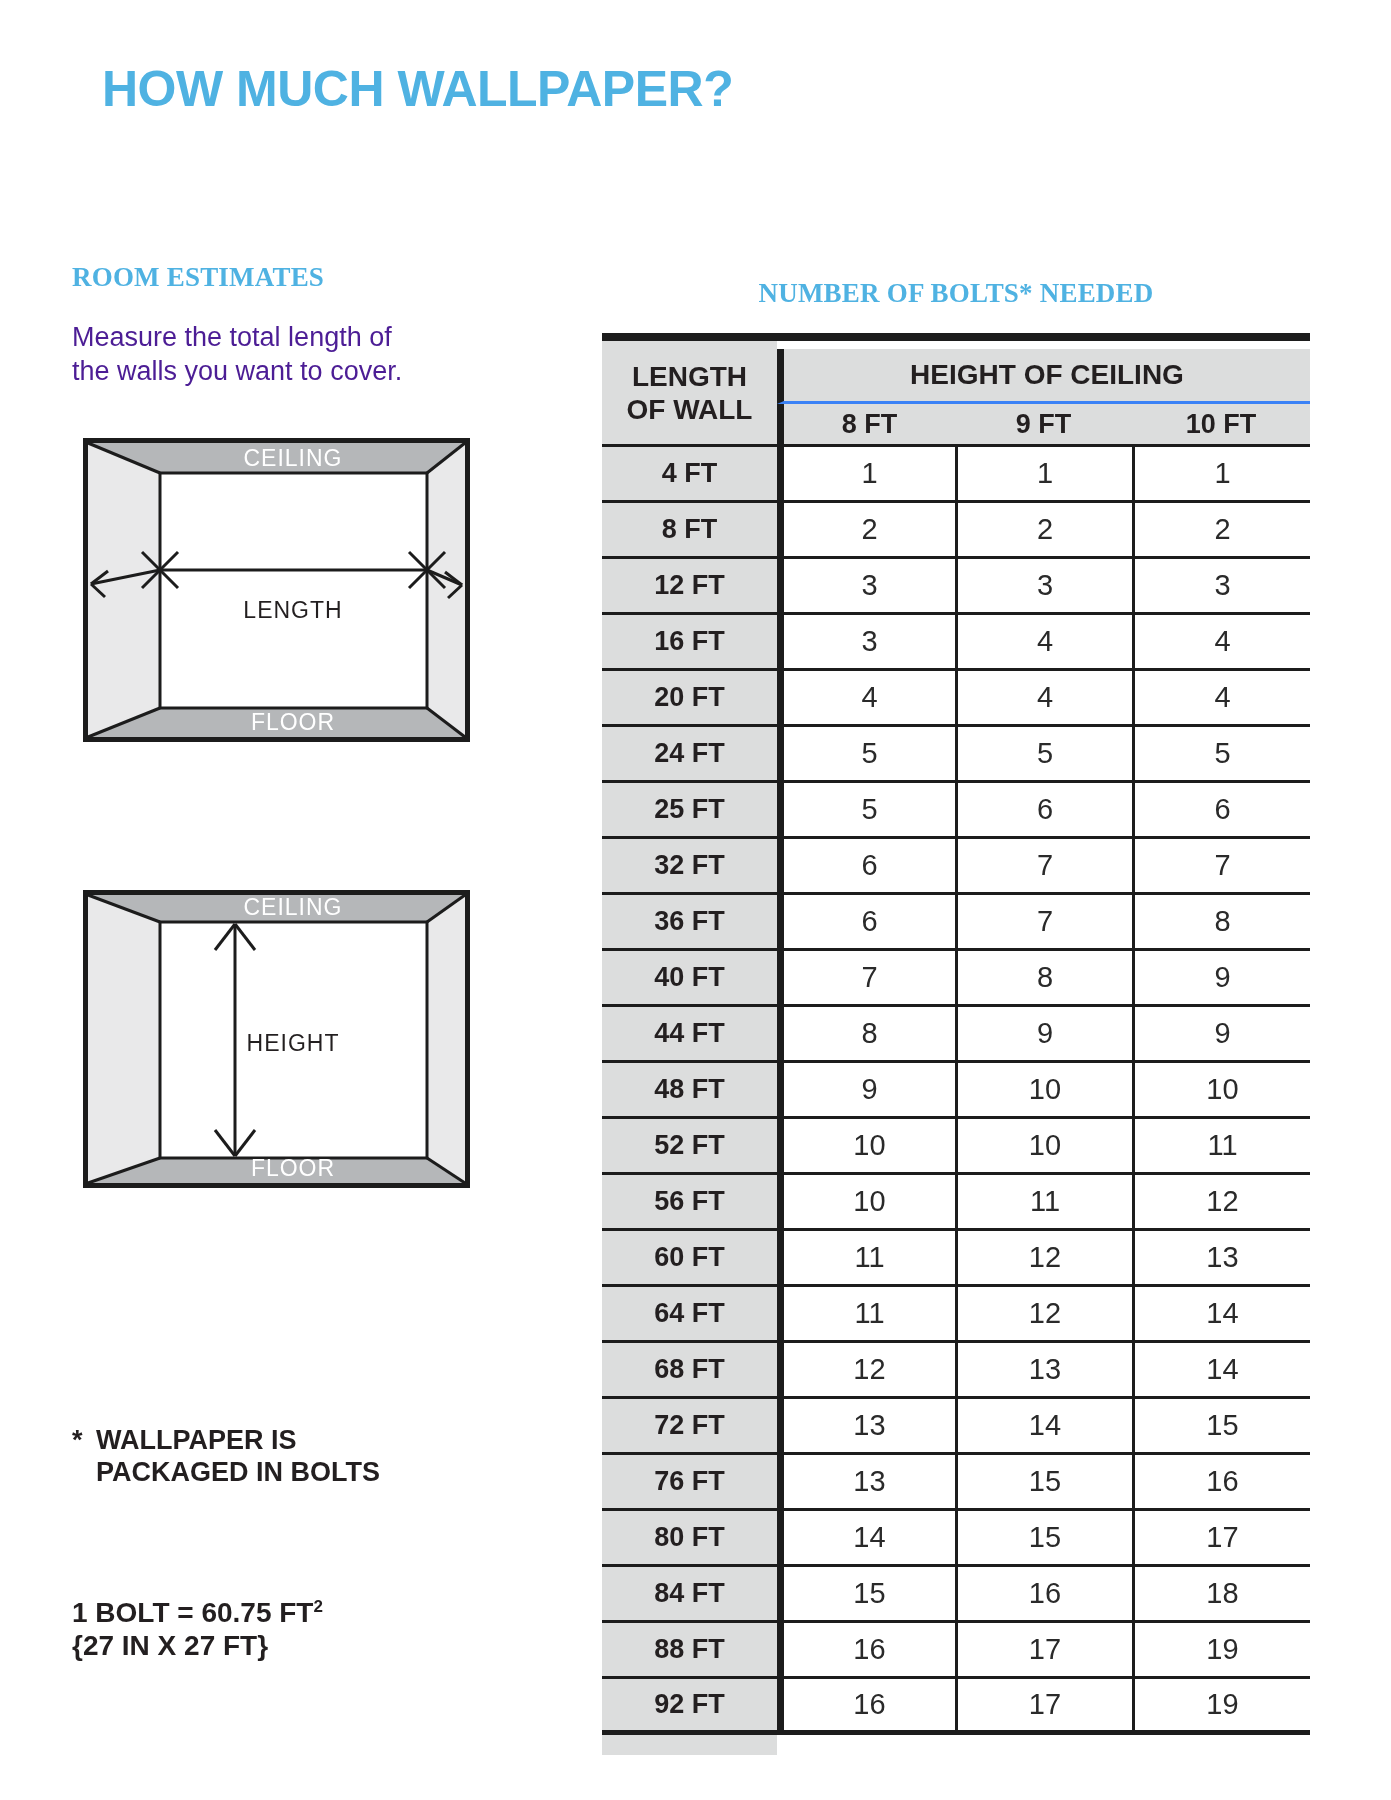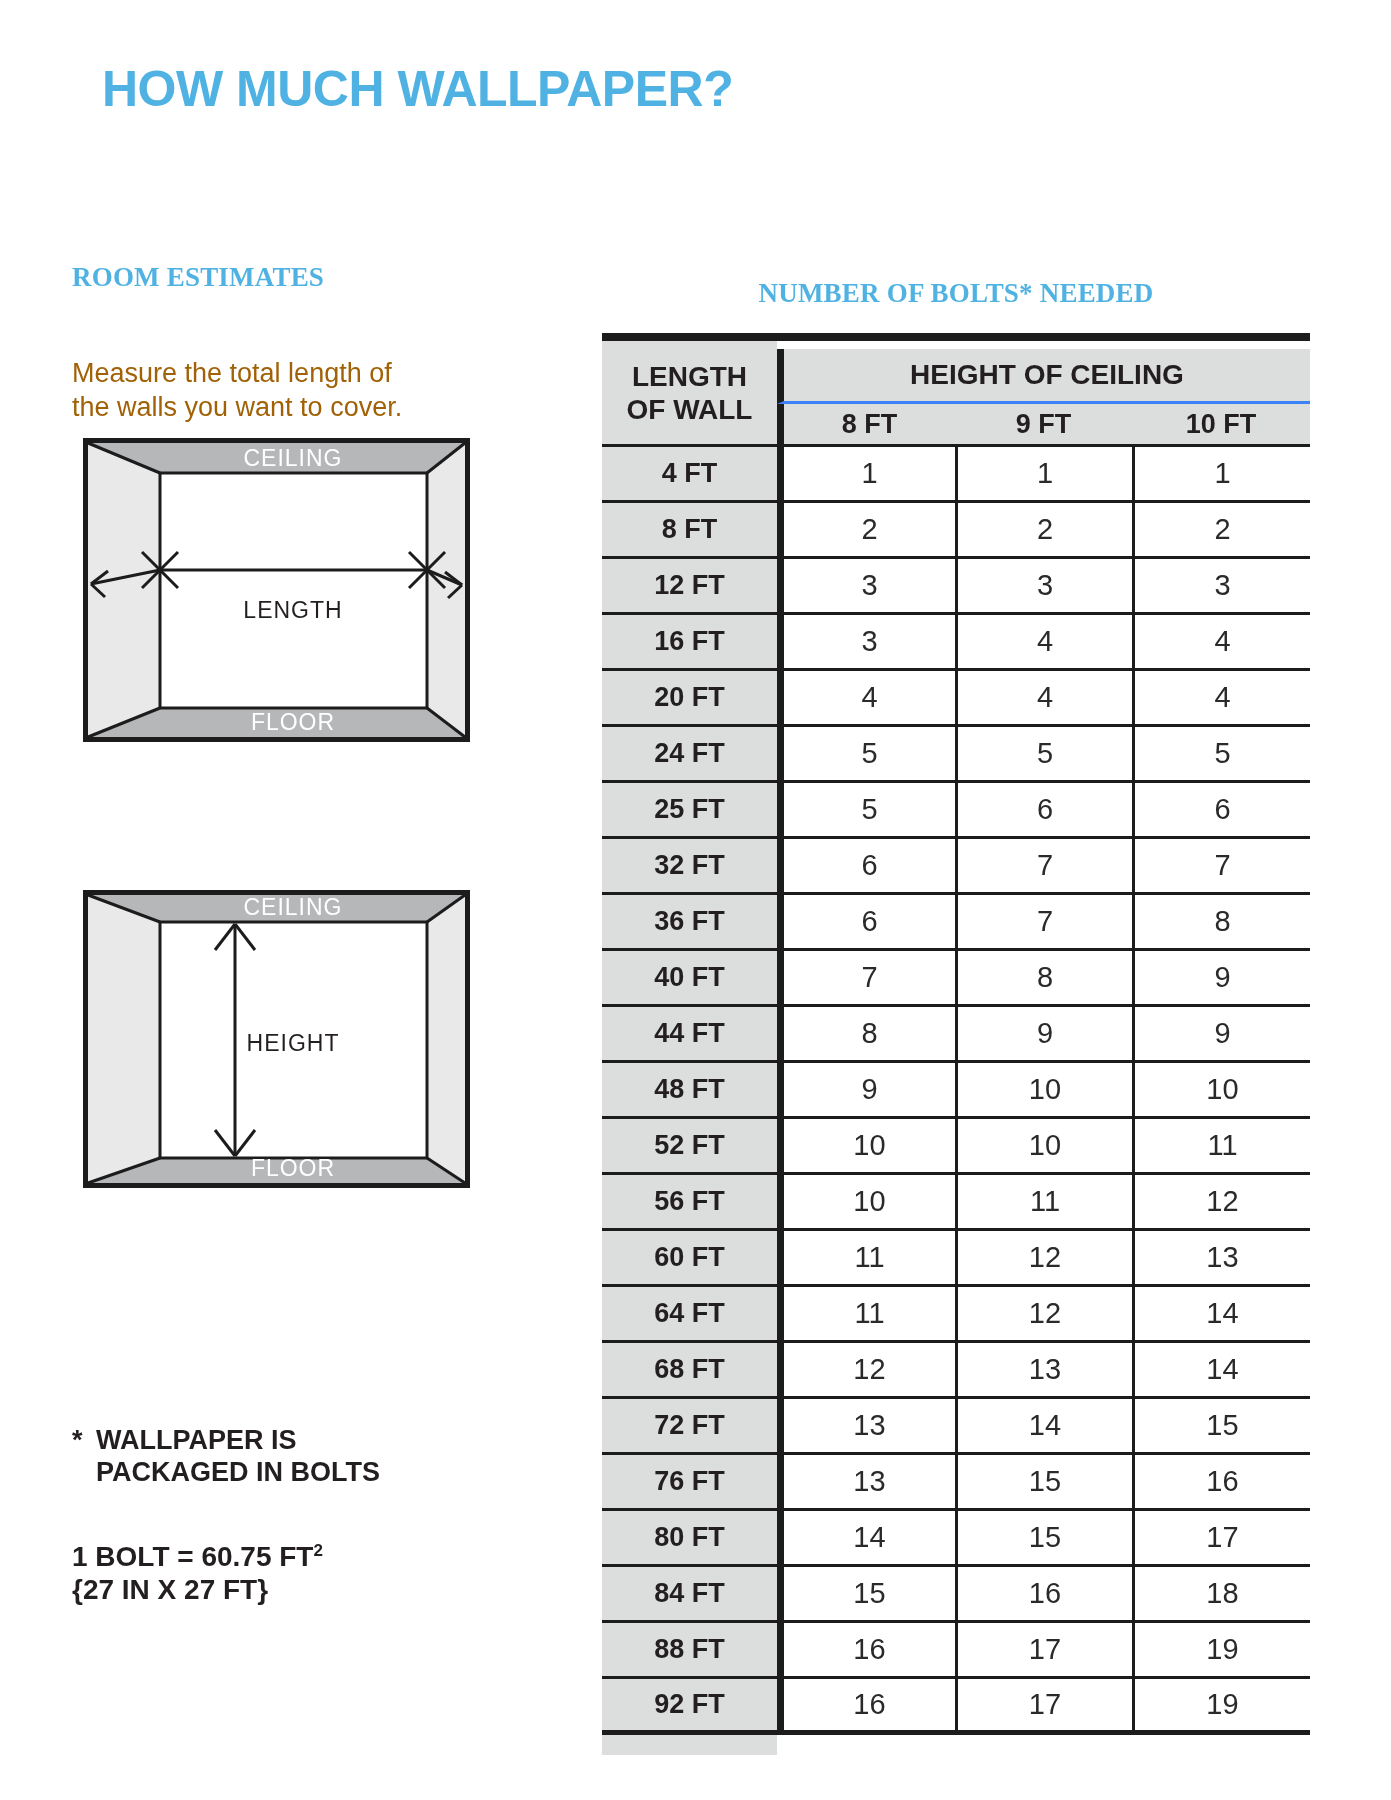--- a/index.html
+++ b/index.html
@@ -8,31 +8,31 @@
 
   .abs{position:absolute;}
 
   
   #main-title{left:66px;top:60px;font-size:50px;font-weight:bold;letter-spacing:-0.5px;color:#4fb2e2;margin-left:36px;}
   .section-heading{font-size:27px;font-weight:bold;color:#4fb2e2;letter-spacing:0.2px;font-family:Liberation Serif, serif;}
   #room-estimates-heading{left:72px;top:262px;}
   #bolts-heading{left:602px;top:262px;width:708px;text-align:center;margin-top:16px;}
 
   
-  .copy{font-size:27px;line-height:34px;color:#a16207;margin-top:36px;}
+  .copy{font-size:27px;line-height:34px;color:#4c1d95;}
   #para1{left:72px;top:320px;}
   #para2{left:72px;top:774px;}
   #para3{left:72px;top:1230px;}
 
   
   #footnote{left:72px;top:1424px;font-size:27px;font-weight:bold;line-height:32px;}
   #footnote .indent{padding-left:24px;}
   #footnote .star-line{display:flex;}
   #footnote .star{width:24px;display:inline-block;}
-  #bolt-spec{left:72px;top:1540px;font-size:28px;font-weight:bold;line-height:33px;}
+  #bolt-spec{left:72px;top:1596px;font-size:28px;font-weight:bold;line-height:33px;}
   #bolt-spec sup{font-size:17px;vertical-align:super;line-height:0;}
 
   
   #diagram-1{left:83px;top:438px;}
   #diagram-2{left:83px;top:890px;}
   svg text{font-family:"Liberation Sans", sans-serif;}
   .wall-label{font-size:23px;fill:#ffffff;letter-spacing:1px;}
   .dim-label{font-size:23px;fill:#231f20;letter-spacing:1px;}
 
   

